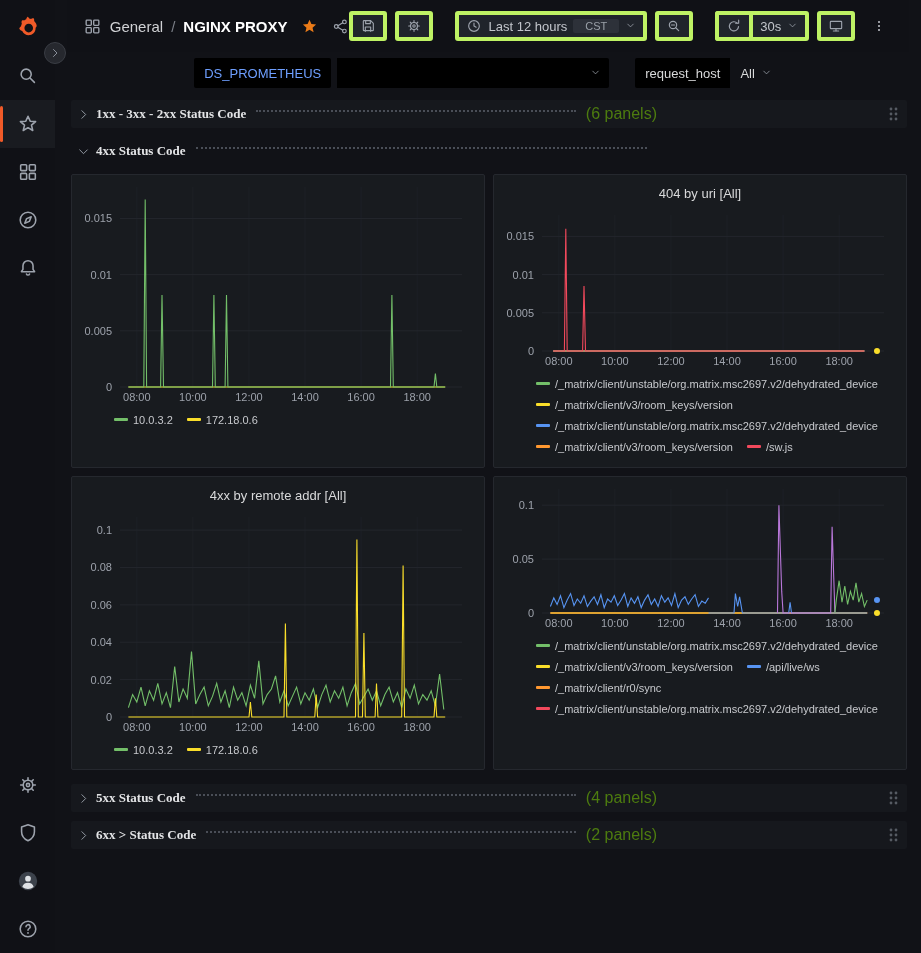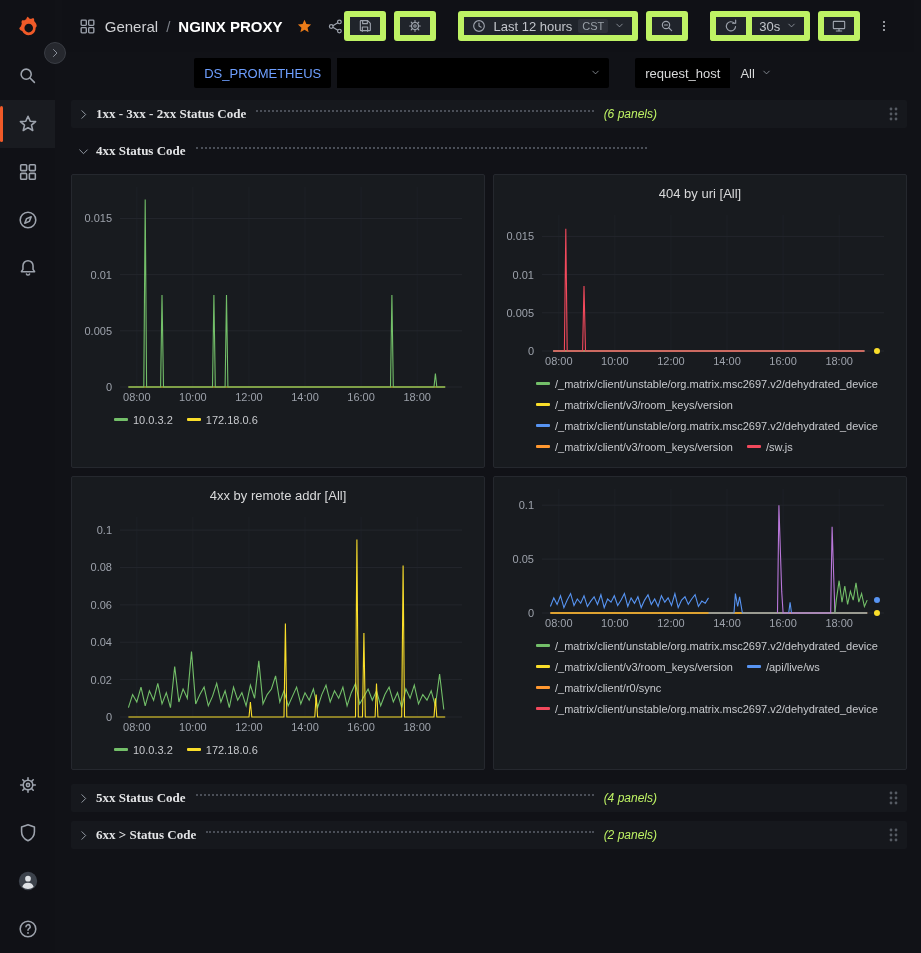--- a/index.html
+++ b/index.html
@@ -26,24 +26,24 @@
   .topbar { height:52px; background:#101116; display:flex; align-items:center; padding:0 14px 0 16px; flex:none; }
   .crumb { display:flex; align-items:center; gap:8px; }
   .crumb svg { width:19px; height:19px; }
   .crumb-section { font-size:15px; color:#d0d1d4; cursor:pointer; }
   .crumb-sep { color:#7b7f87; font-size:15px; }
   .crumb-title { font-size:15px; font-weight:700; color:#ffffff; cursor:pointer; }
   .star-ico svg, .share-ico svg { width:17px; height:17px; }
   .star-ico, .share-ico { cursor:pointer; display:flex; margin-left:6px; }
 
   .hdr-right { margin-left:auto; display:flex; align-items:center; gap:8px; }
-  .hbtn { height:30px; min-width:32px; padding:0 7px; background:#20242b; border:6px solid #bef264; border-radius:3px; display:flex; align-items:center; justify-content:center; gap:6px; cursor:pointer; color:#c3c6cc; font-size:13px; }
+  .hbtn { height:30px; min-width:32px; padding:0 7px; background:#20242b; border:4px solid #bef264; border-radius:3px; display:flex; align-items:center; justify-content:center; gap:6px; cursor:pointer; color:#c3c6cc; font-size:13px; }
   .hbtn svg { width:16px; height:16px; }
   .hgap { width:6px; }
-  .tz { background:#2d3139; color:#9aa0a8; font-size:11px; padding:1px 4px; border-radius:2px; }
+  .tz { background:#2d3139; color:#9aa0a8; font-size:11px; padding:1px 12px; border-radius:2px; }
   .split { display:flex; }
   .split .hbtn:first-child { border-radius:3px 0 0 3px; border-right:none; }
   .split .hbtn:last-child { border-radius:0 3px 3px 0; }
   .kebab { background:transparent; border:none; }
   .caret svg { width:11px; height:11px; }
 
   
   .varbar { height:42px; display:flex; align-items:center; padding:0 16px; gap:0; flex:none; }
   .var-label { height:30px; display:flex; align-items:center; padding:0 10px; background:#000000; border-radius:2px 0 0 2px; font-size:13px; cursor:pointer; }
   .var-label.blue { color:#6e9fff; border-radius:2px; }
@@ -54,21 +54,21 @@
   
   .dash { flex:1; padding:6px 14px 0 16px; overflow:hidden; }
 
   .rowhdr { height:28px; display:flex; align-items:center; margin-bottom:9px; cursor:pointer; }
   .rowhdr.collapsed { background:#16181d; border-radius:2px; }
   .row-left { display:flex; align-items:center; width:586px; padding-left:6px; }
   .row-chev { display:flex; margin-right:6px; }
   .row-chev svg { width:13px; height:13px; }
   .row-title { font-size:13px; font-weight:700; color:#e3e4e6; white-space:nowrap;font-family:Liberation Serif, serif; }
   .row-dots { flex:1; border-bottom:2px dotted #4a4e57; margin:0 10px; transform:translateY(-3px); }
-  .row-count { font-size:12px; font-style:italic; color:#bef264; white-space:nowrap; }
+  .row-count { font-size:16px; color:#4d7c0f; white-space:nowrap; }
   .row-fill { flex:1; }
   .row-handle { display:flex; cursor:grab; padding-right:8px; }
   .row-handle svg { width:12px; height:16px; }
 
   .grid { display:grid; grid-template-columns:1fr 1fr; gap:8px; margin:0 0 14px; }
   .panel { background:#181b1f; border:1px solid #25282e; border-radius:2px; height:294px; padding:4px 8px 6px; display:flex; flex-direction:column; overflow:hidden; }
   .panel-title { height:28px; display:flex; align-items:center; justify-content:center; font-size:13px; font-weight:500; color:#d8d9da; cursor:pointer; }
   svg.chart { width:100%; display:block; flex:none; }
   svg.chart text { fill:#9da2ab; font-size:11px; font-family:"Liberation Sans",sans-serif; }
   .legend { flex:1; overflow:hidden; display:flex; flex-wrap:wrap; align-content:flex-start; column-gap:14px; padding:4px 2px 0 34px; }

